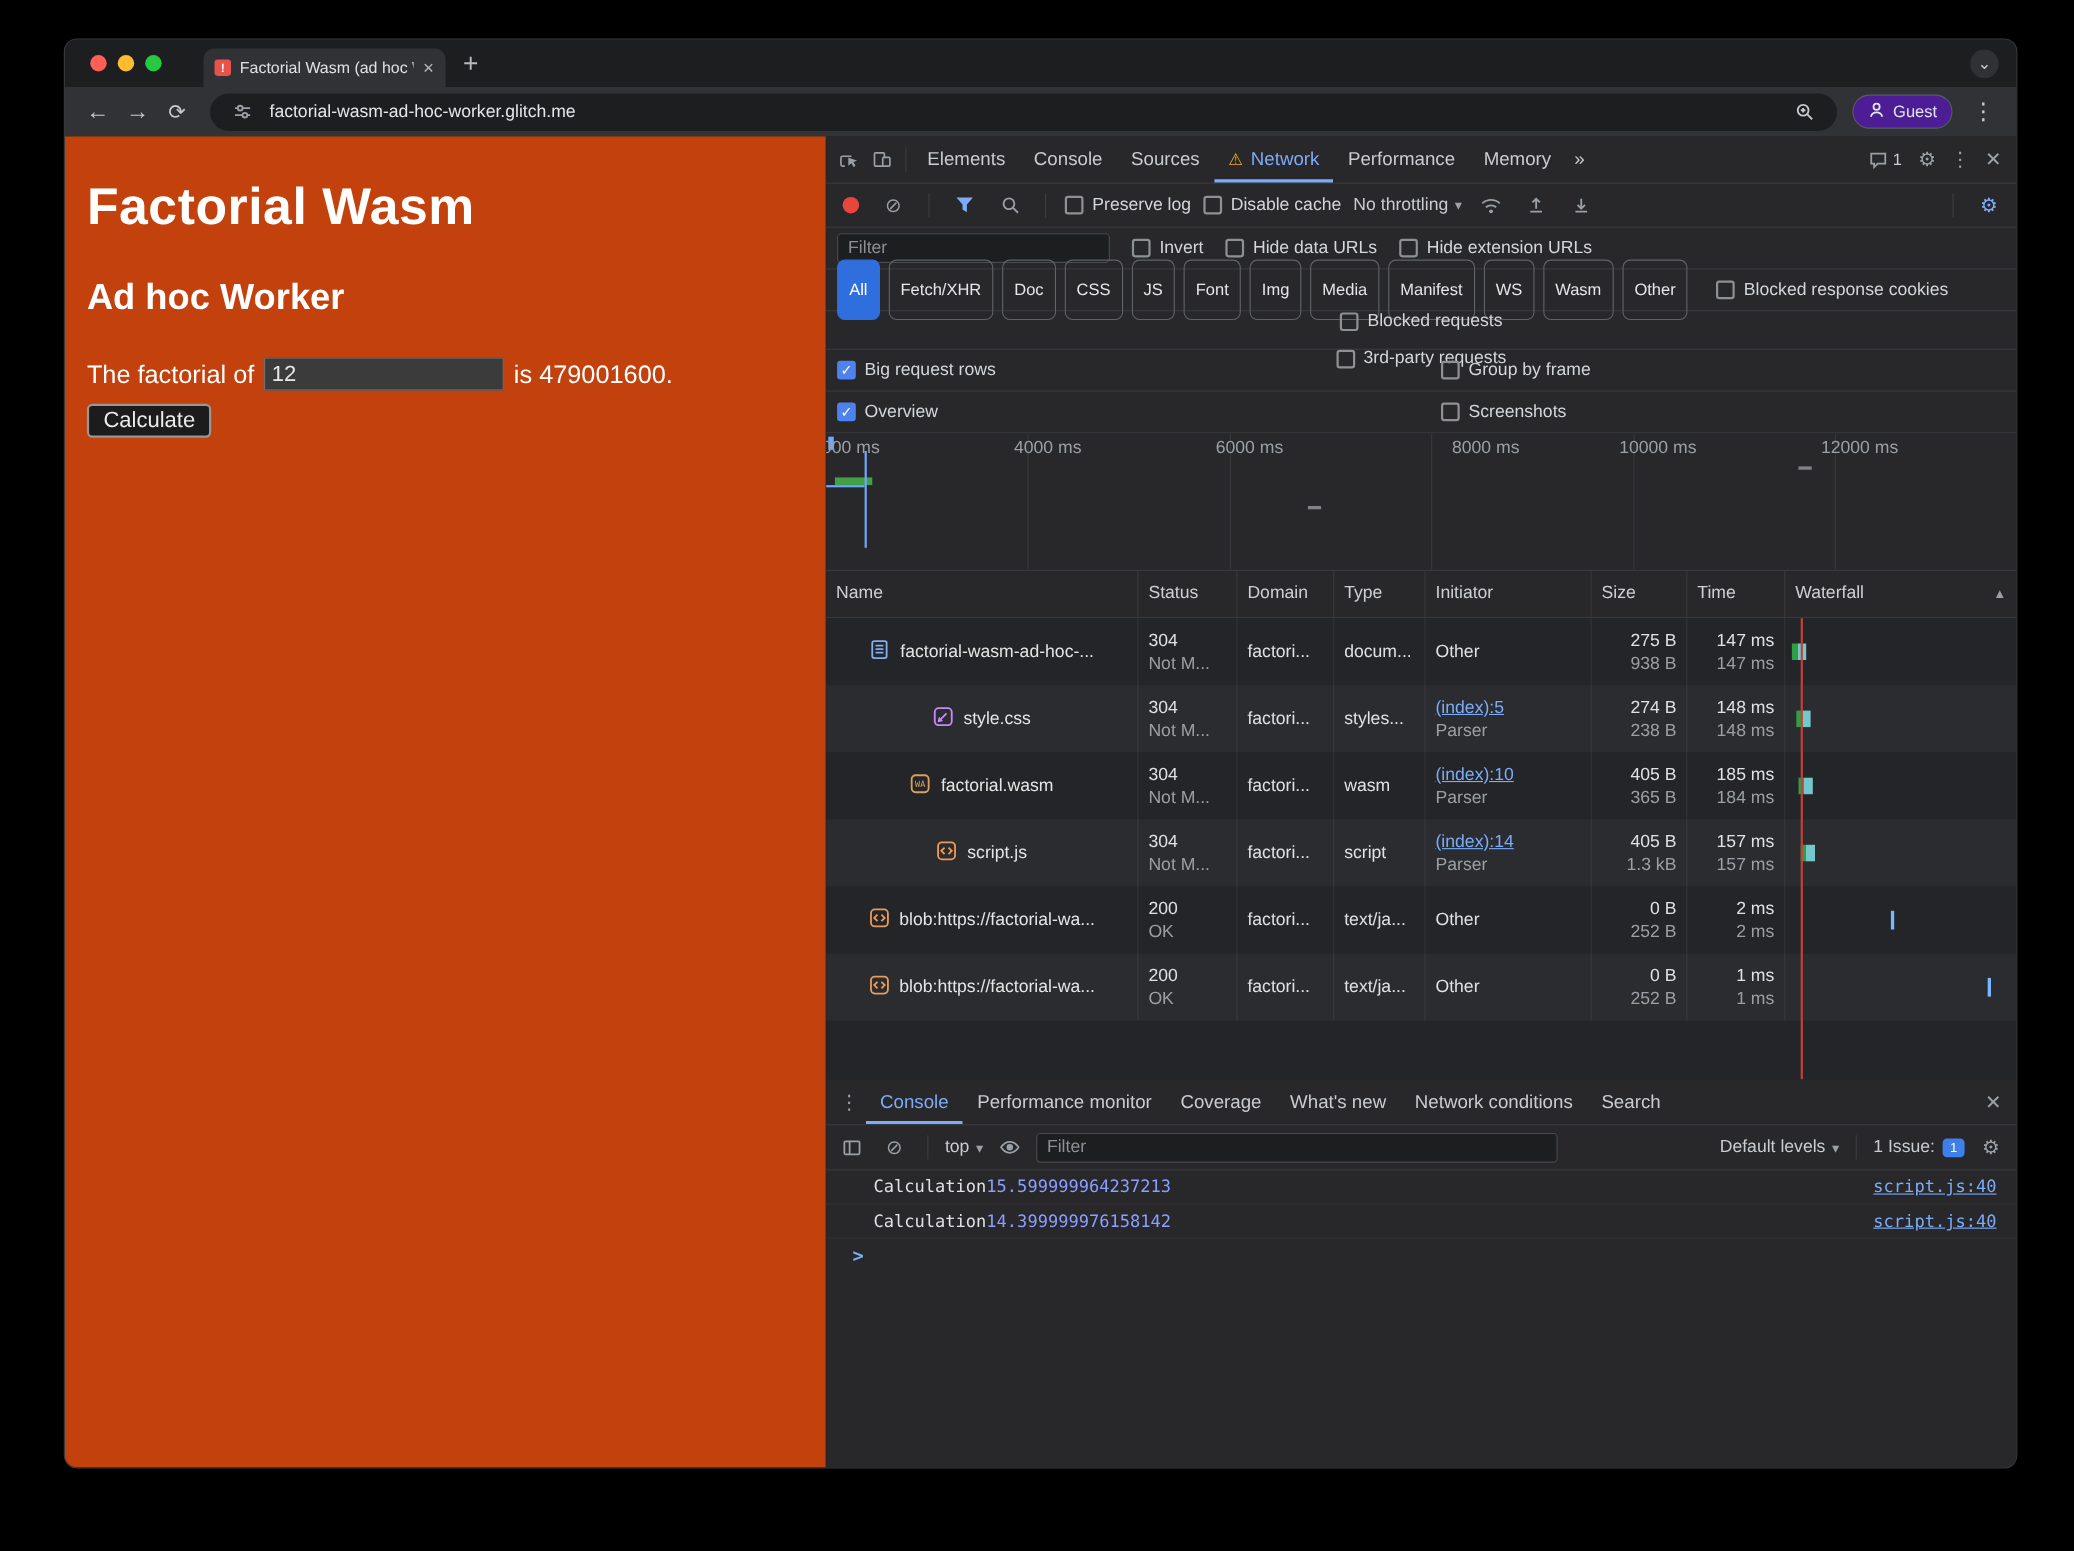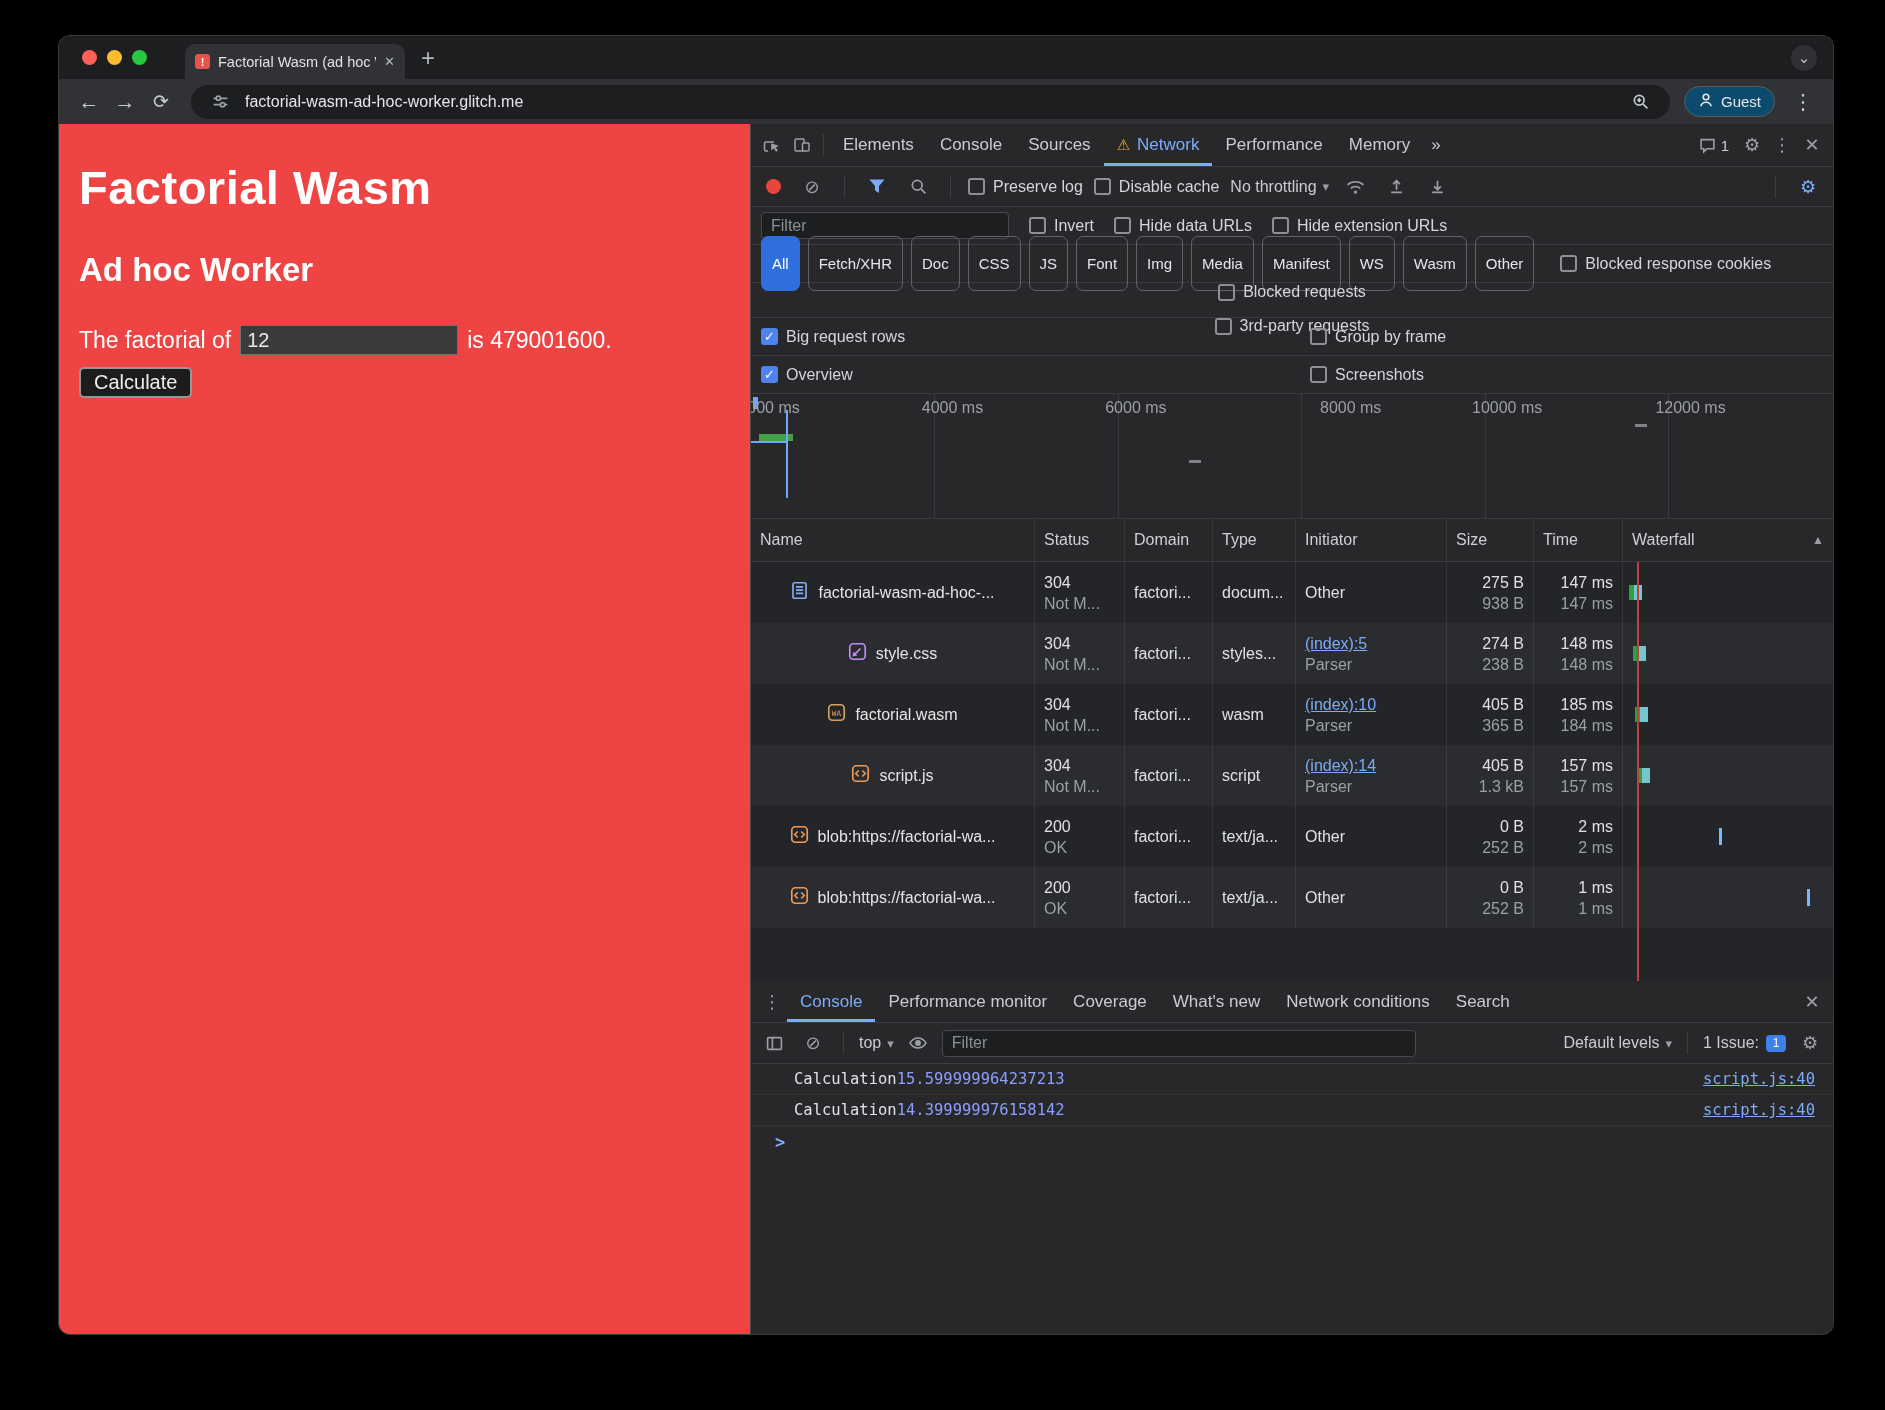--- a/index.html
+++ b/index.html
@@ -23,25 +23,25 @@
   .strip-chev { margin-left:auto; margin-right:16px; width:26px; height:26px; border-radius:50%;
                 background:#303134; color:#c6c9cd; display:flex; align-items:center; justify-content:center; font-size:15px; }
   .navbar { height:45px; background:#313236; display:flex; align-items:center; padding:0 14px; gap:4px; }
   .navbtn { color:#c6c9cd; font-size:21px; width:32px; text-align:center; }
   .navbtn.reload { font-size:19px; }
   .omnibox { flex:1; height:34px; background:#1d1e20; border-radius:17px; margin:0 10px;
              display:flex; align-items:center; padding:0 14px; gap:10px; }
   .url { color:#e4e6ea; font-size:16px; }
   .ob-spacer { flex:1; }
   .guest { height:31px; border:1px solid #5a5b5f; border-radius:16px; display:flex; align-items:center;
-           gap:7px; padding:0 13px; color:#e4e6ea; font-size:15px; background:#0c4a6e; margin-right:8px; }
+           gap:7px; padding:0 13px; color:#e4e6ea; font-size:15px; background:#4c1d95; margin-right:8px; }
 
   
   .content { display:flex; height:1210px; }
-  .page { width:692px; background:#ef4444; border-right:1px solid #46474b; padding:28px 0 0 20px; color:#fff; }
+  .page { width:692px; background:#c2410c; border-right:1px solid #46474b; padding:28px 0 0 20px; color:#fff; }
   .page h1 { font-size:47px; margin-top:8px; letter-spacing:.5px; }
   .page h2 { font-size:33px; margin-top:36px; }
   .fact-line { margin-top:36px; font-size:23px; display:flex; align-items:center; gap:9px; }
   .fact-input { width:218px; height:30px; background:#3b3b3b; border:1px solid #6f6f6f; color:#e8e8e8;
                 font-size:20px; padding:0 6px; font-family:inherit; }
   .calc { margin-top:12px; background:#1c1c1c; border:2px solid #979797; border-radius:5px; color:#ececec;
           font-size:20px; padding:2px 13px; font-family:inherit; }
 
   
   .devtools { flex:1; background:#28282b; display:flex; flex-direction:column; color:#dfe1e5;

